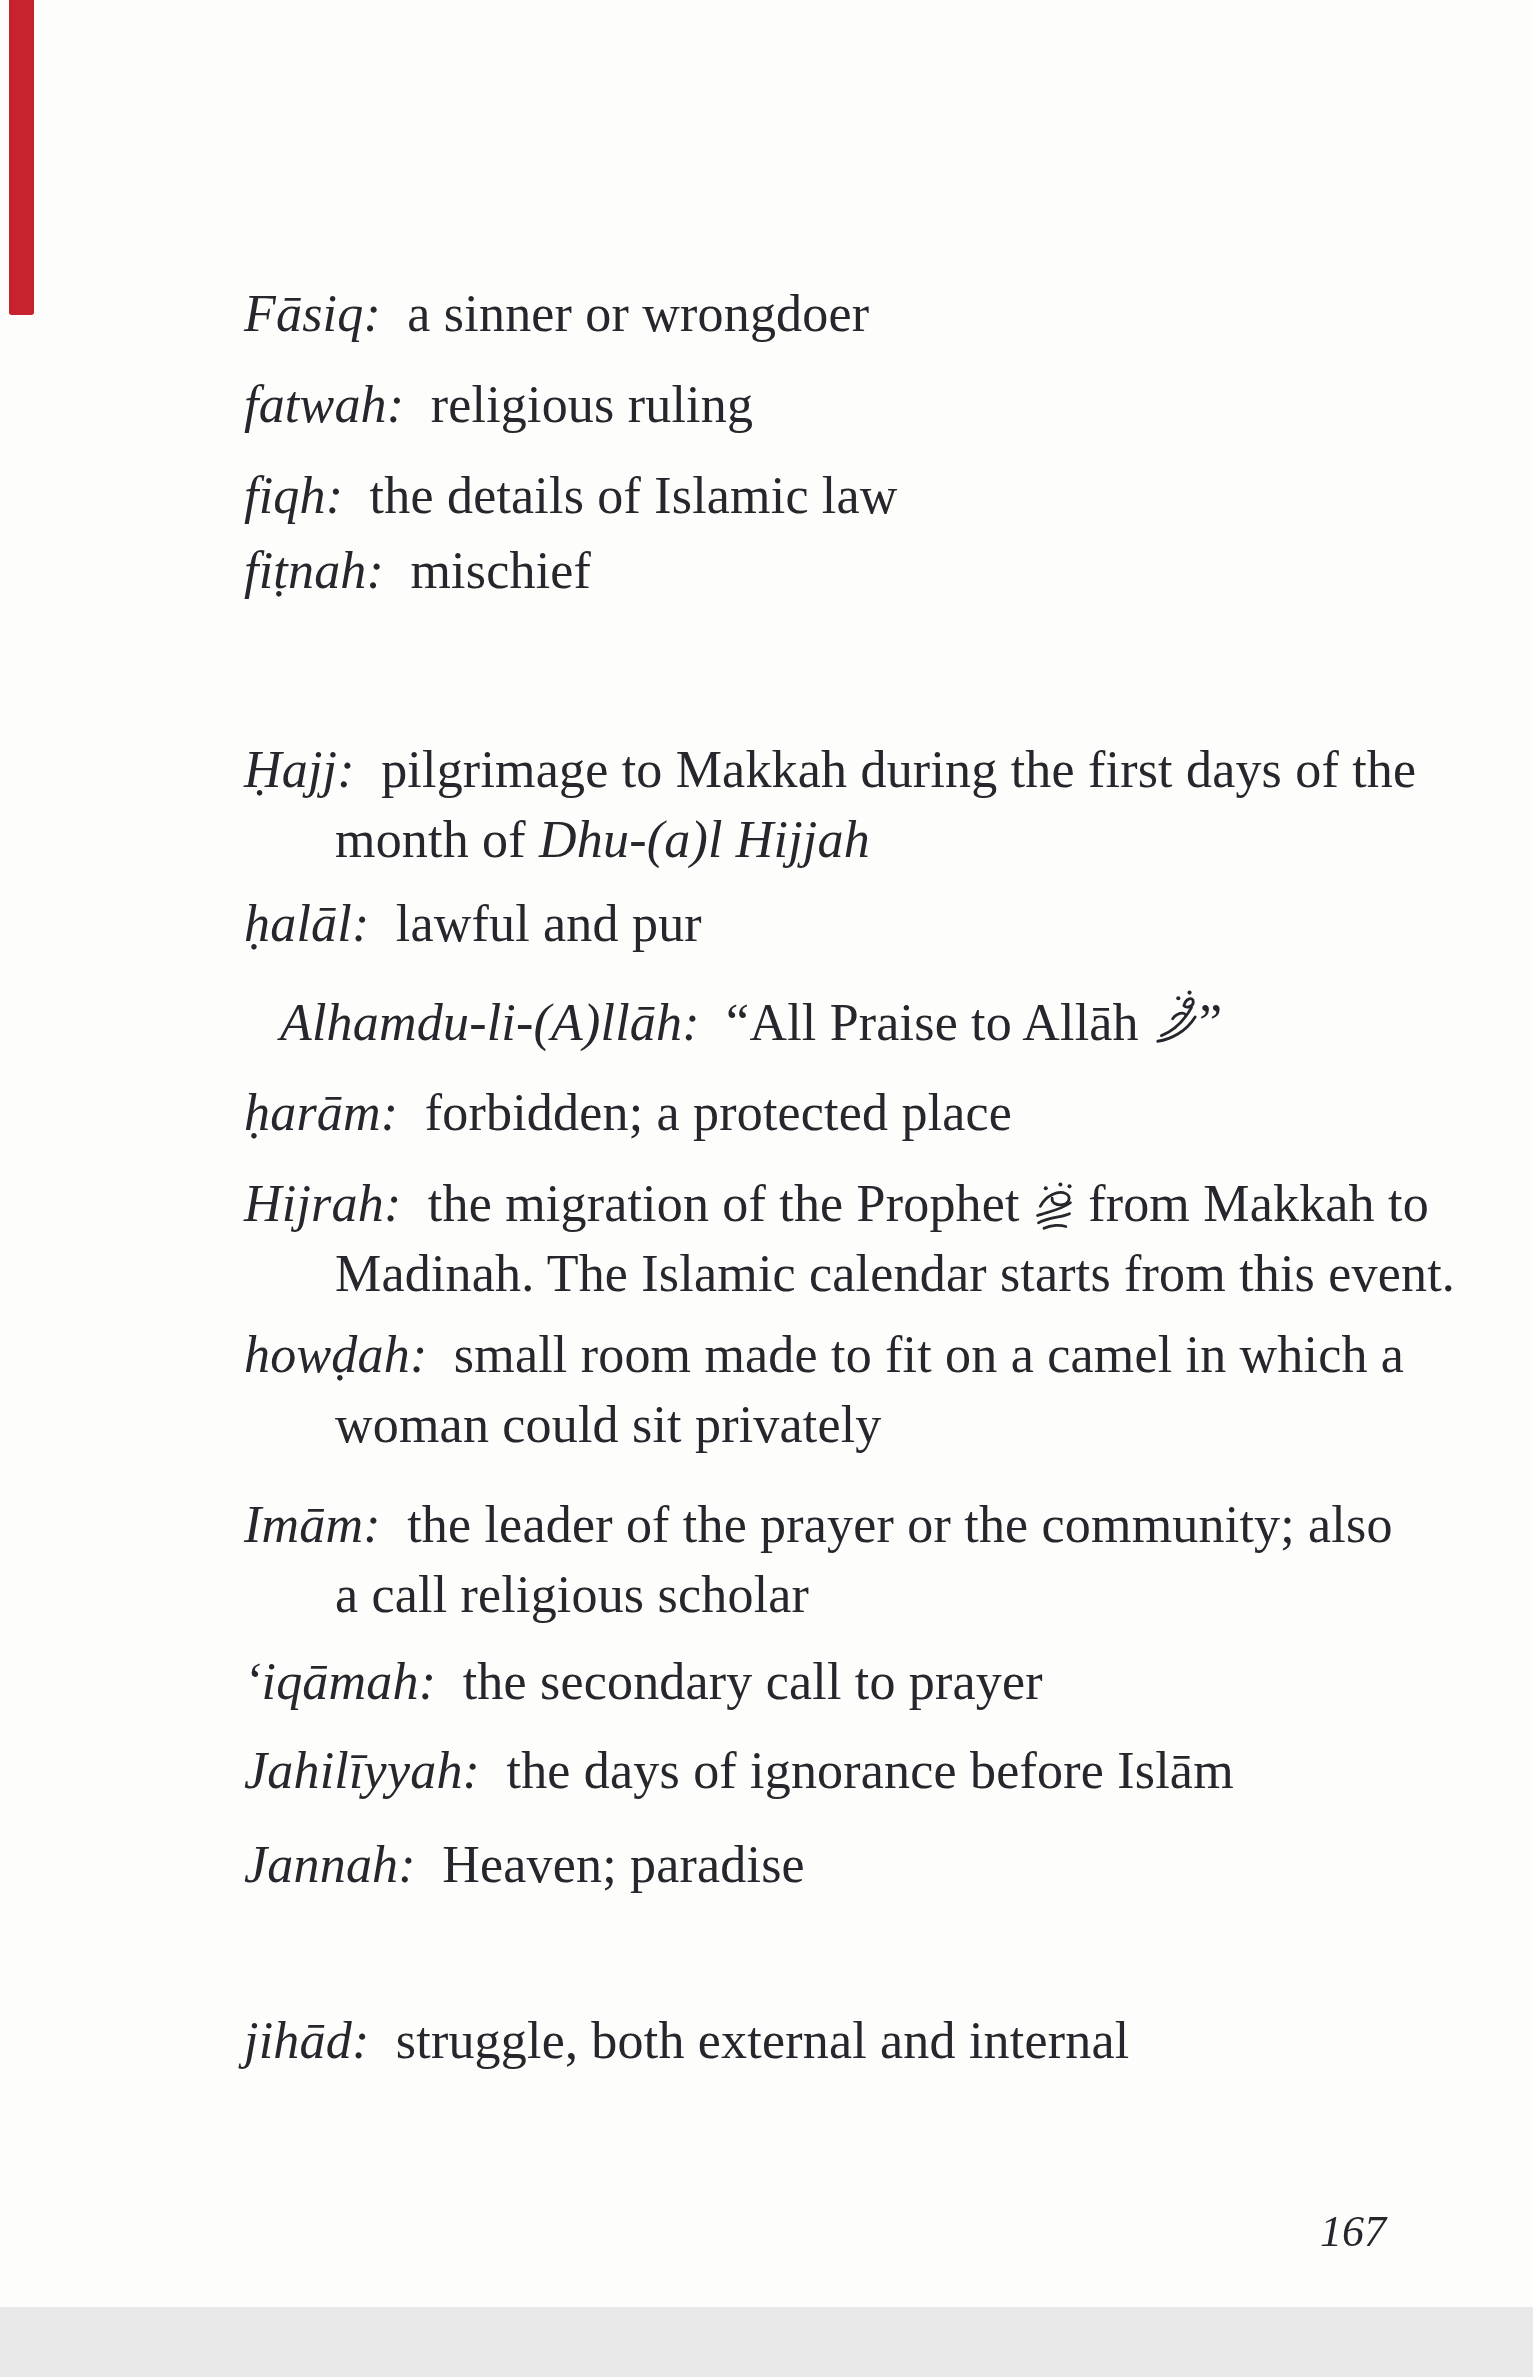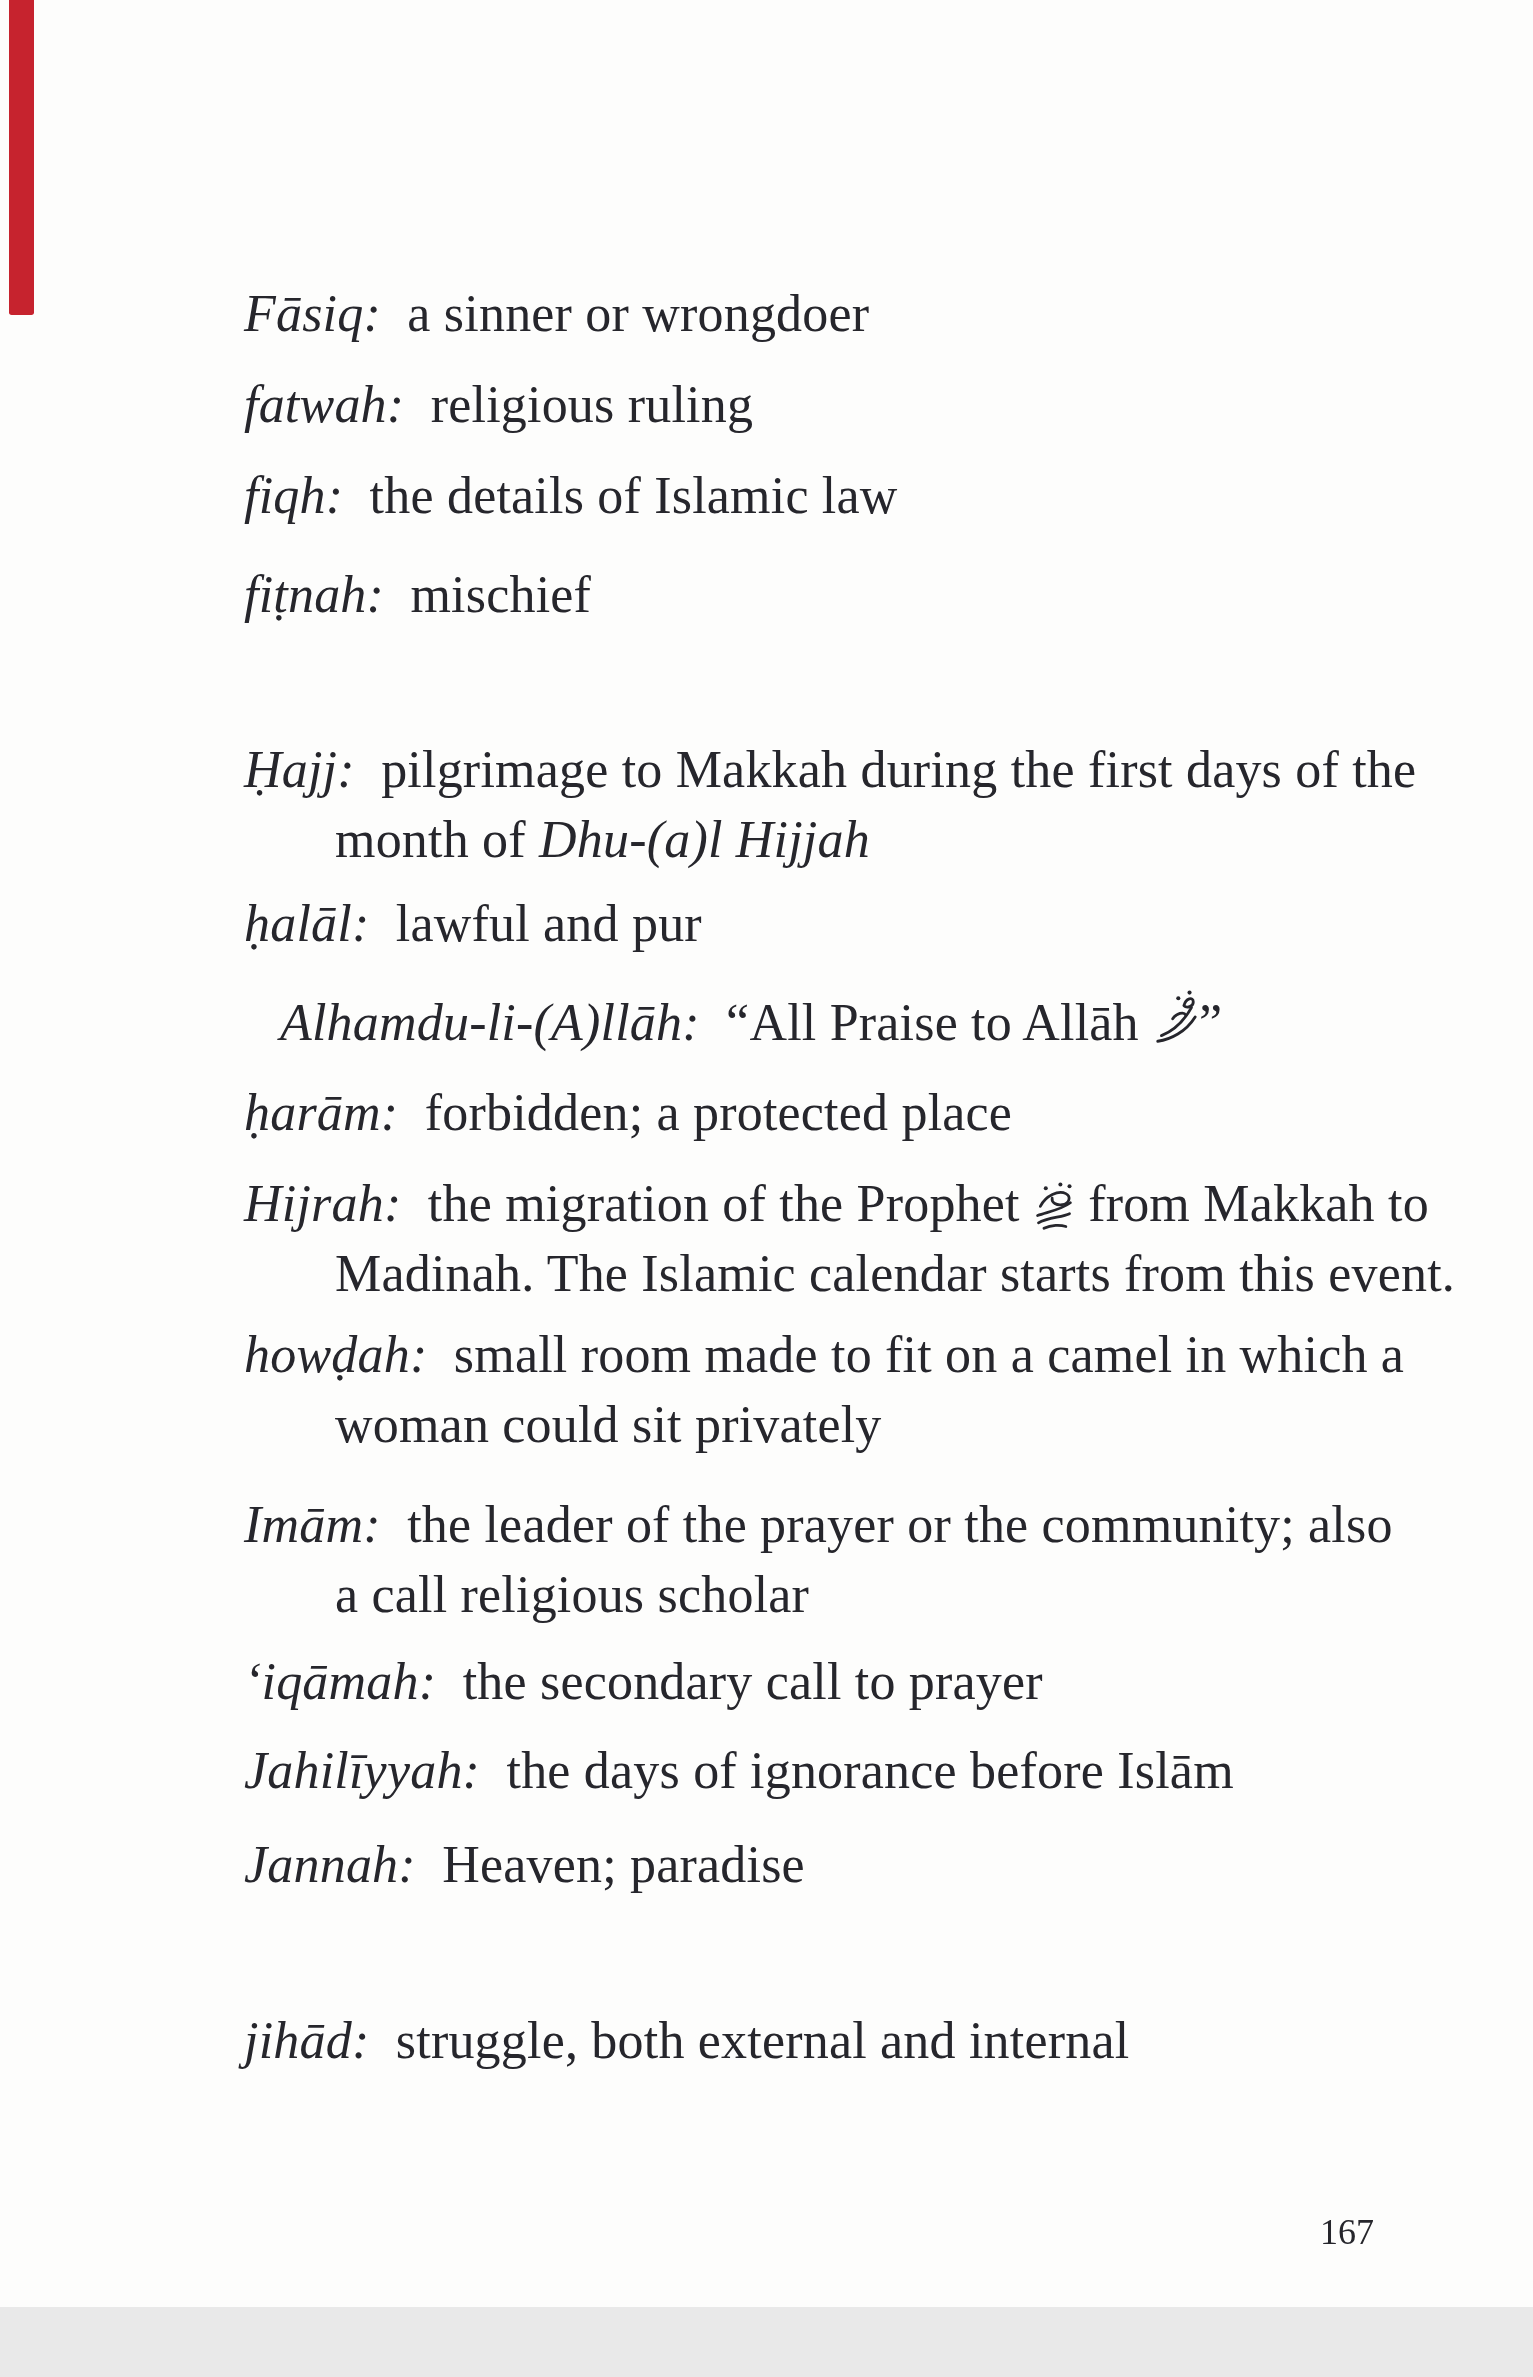--- a/index.html
+++ b/index.html
@@ -29,39 +29,40 @@
   .line.cont{padding-left:91px;}
   .it{font-style:italic;}
   .ro{font-style:normal;}
   .callig{display:inline-block;line-height:0;}
   .callig svg{display:inline-block;}
   .callig.saw svg{height:53px;width:42px;vertical-align:-11px;}
   .callig.swt svg{height:58px;width:47px;vertical-align:-5.5px;}
   .page-number{
     position:absolute;
     left:1320px;top:2197px;
-    font-size:36px;line-height:70px;
+    font-size:44px;line-height:70px;
+    font-style:italic;
   }
 </style>
 </head>
 <body>
 
 <div class="page" style="background: rgb(253, 253, 252); color: rgb(38, 38, 44);">
   <div class="red-strip" style="background: rgb(198, 35, 46);"></div>
   <main class="glossary" id="glossary">
       <div class="entry" style="top: 279px;">
         <div class="line"><span class="it">Fāsiq:</span><span class="ro">  a sinner or wrongdoer</span></div>
       </div>
       <div class="entry" style="top: 370px;">
         <div class="line"><span class="it">fatwah:</span><span class="ro">  religious ruling</span></div>
       </div>
       <div class="entry" style="top: 461px;">
         <div class="line"><span class="it">fiqh:</span><span class="ro">  the details of Islamic law</span></div>
       </div>
-      <div class="entry" style="top: 560px;">
+      <div class="entry" style="top: 536px;">
         <div class="line"><span class="it">fiṭnah:</span><span class="ro">  mischief</span></div>
       </div>
       <div class="entry" style="top: 735px;">
         <div class="line"><span class="it">Ḥajj:</span><span class="ro">  pilgrimage to Makkah during the first days of the</span></div>
         <div class="line cont"><span class="ro">month of </span><span class="it">Dhu-(a)l Hijjah</span></div>
       </div>
       <div class="entry" style="top: 889px;">
         <div class="line"><span class="it">ḥalāl:</span><span class="ro">  lawful and pur</span></div>
       </div>
       <div class="entry" style="top: 987px; margin-left: 36px;">

